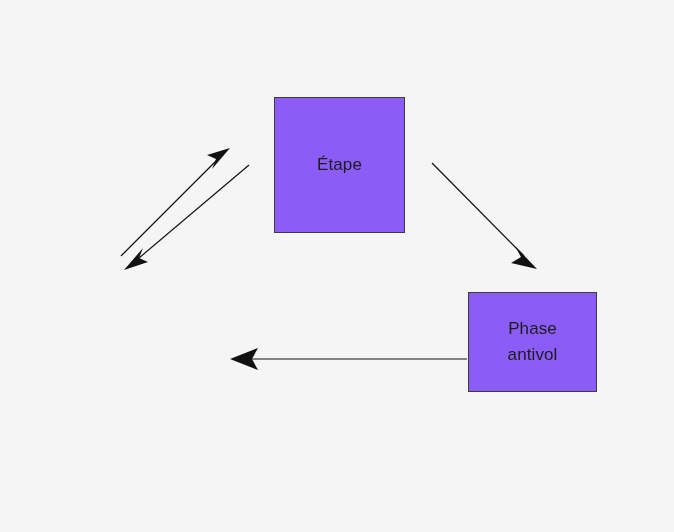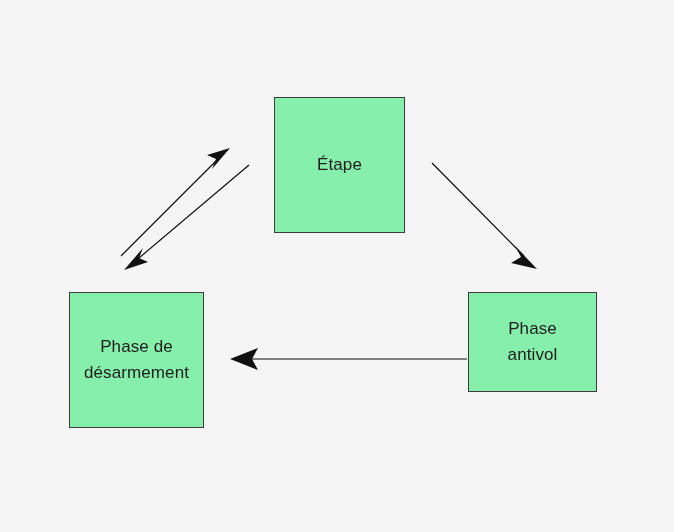--- a/index.html
+++ b/index.html
@@ -23,21 +23,21 @@
     position: absolute;
     left: 0;
     top: 0;
     width: 674px;
     height: 532px;
   }
   .node {
     position: absolute;
     box-sizing: border-box;
     border: 1px solid #3c3c3c;
-    background: #86efac;
+    background: #8b5cf6;
     display: flex;
     align-items: center;
     justify-content: center;
     z-index: 2;
   }
   .node-label {
     font-size: 17px;
     line-height: 26px;
     color: #1c1c1c;
     text-align: center;
@@ -91,26 +91,20 @@
     </g>
 
   </svg>
 
   <div class="node" id="node-arming">
     <div class="node-label">
       <span>Étape</span><br>
     </div>
   </div>
 
-  <div class="node" id="node-disarming">
-    <div class="node-label">
-      <span>Phase de</span><br>
-      <span>désarmement</span>
-    </div>
-  </div>
 
   <div class="node" id="node-antitheft">
     <div class="node-label">
       <span>Phase</span><br>
       <span>antivol</span>
     </div>
   </div>
 
 </div>
 

